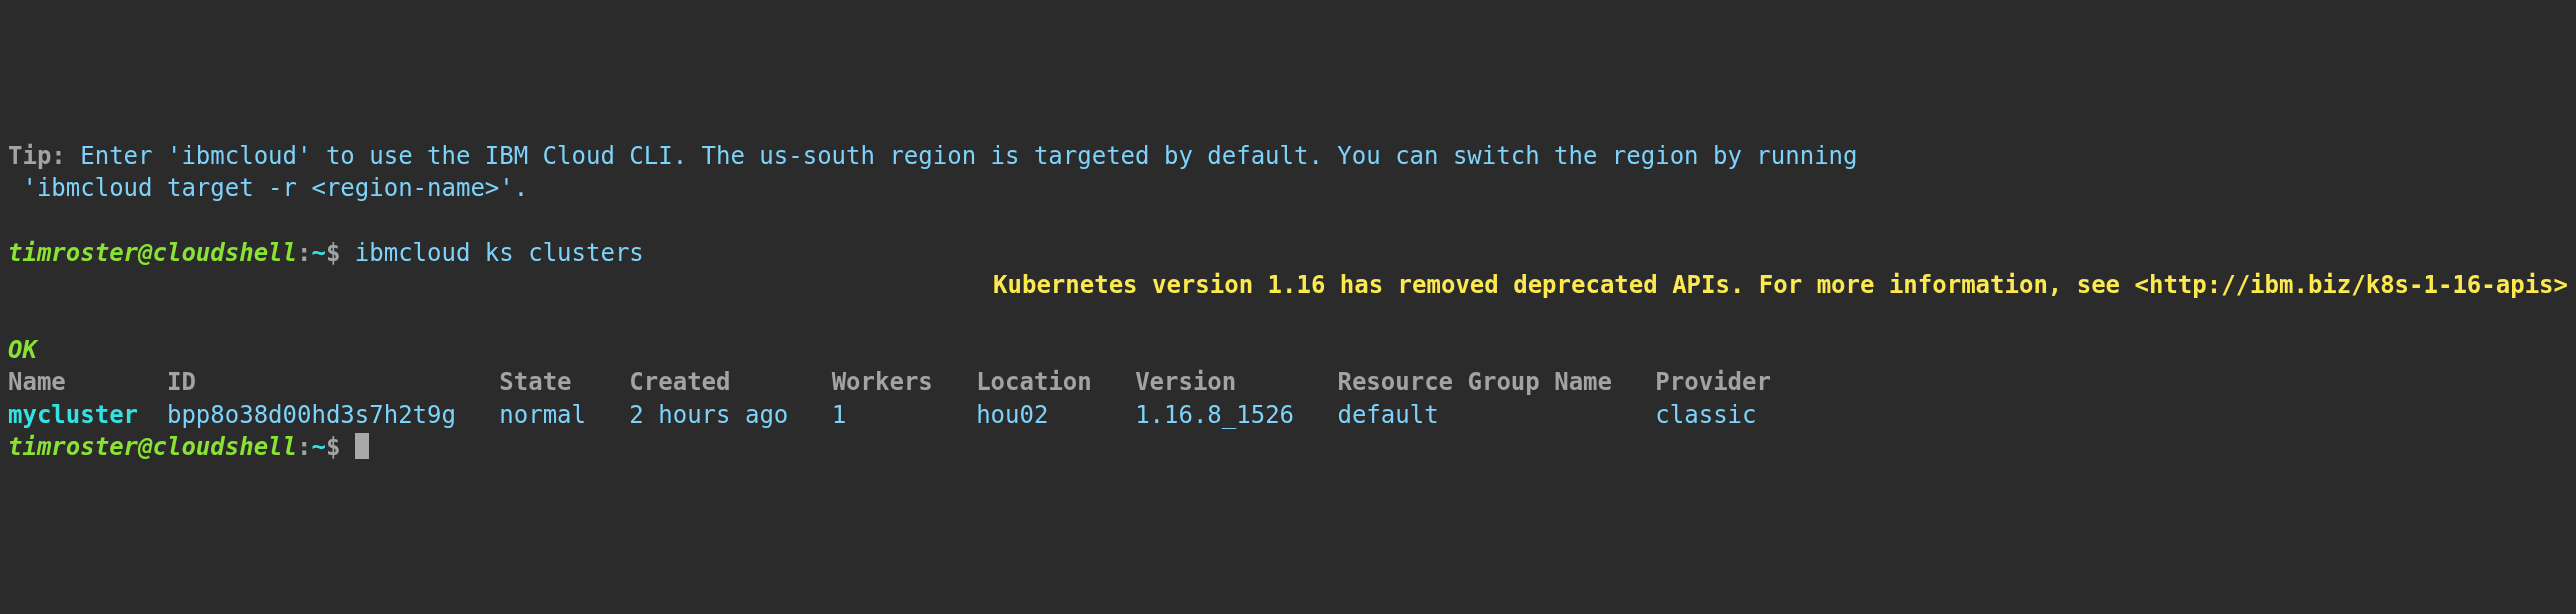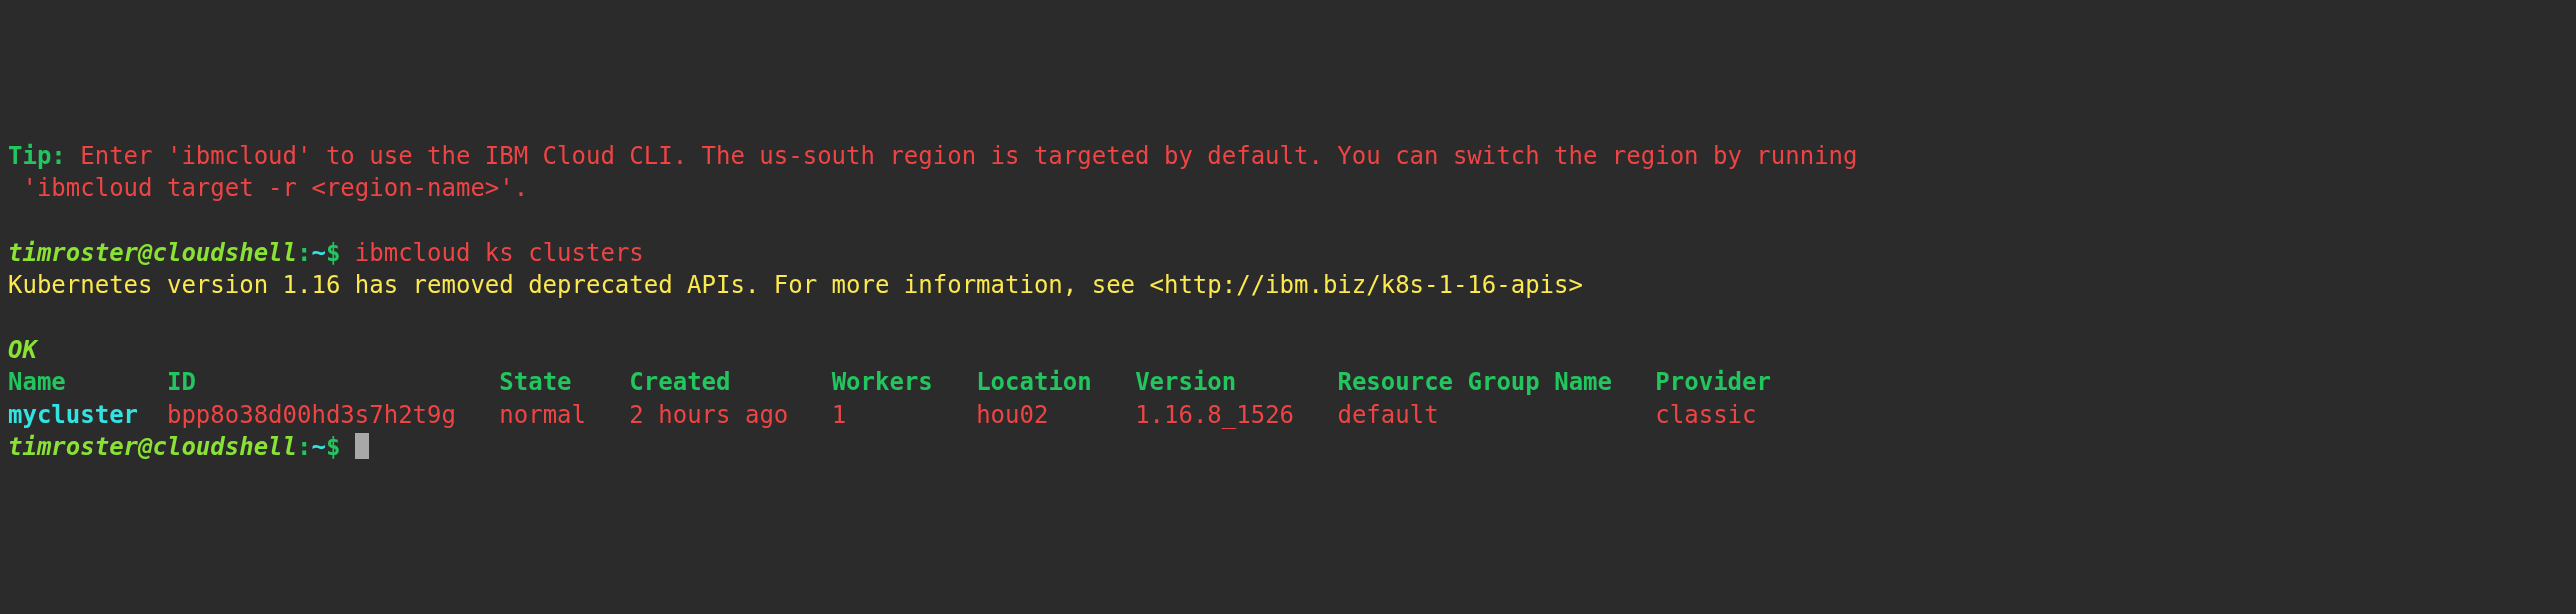--- a/index.html
+++ b/index.html
@@ -11,38 +11,39 @@
       background-color: #2b2b2b;
       font-family: 'Menlo', 'Monaco', 'Consolas', monospace;
       font-size: 24px;
       color: #d4d4d4;
       padding: 10px 8px;
       line-height: 1.35;
       white-space: pre;
       overflow-x: auto;
     }
     .white-bold {
-      color: #22c55e;
+      color: #a3a3a3;
       font-weight: bold;
     }
     .white {
-      color: #ef4444;
+      color: #7dd3fc;
     }
     .green-bold {
       color: #8ae234;
       font-weight: bold;
       font-style: italic;
     }
     .cyan-bold {
       color: #34e2e2;
       font-weight: bold;
     }
     .yellow-bold {
       color: #fce94f;
-      font-weight: normal;
+      font-weight: bold;
+      text-align: right;
     }
     .cursor {
       display: inline-block;
       width: 14px;
       height: 26px;
       background-color: #a8a8a8;
       vertical-align: text-bottom;
       margin-bottom: 2px;
     }
     .line {

